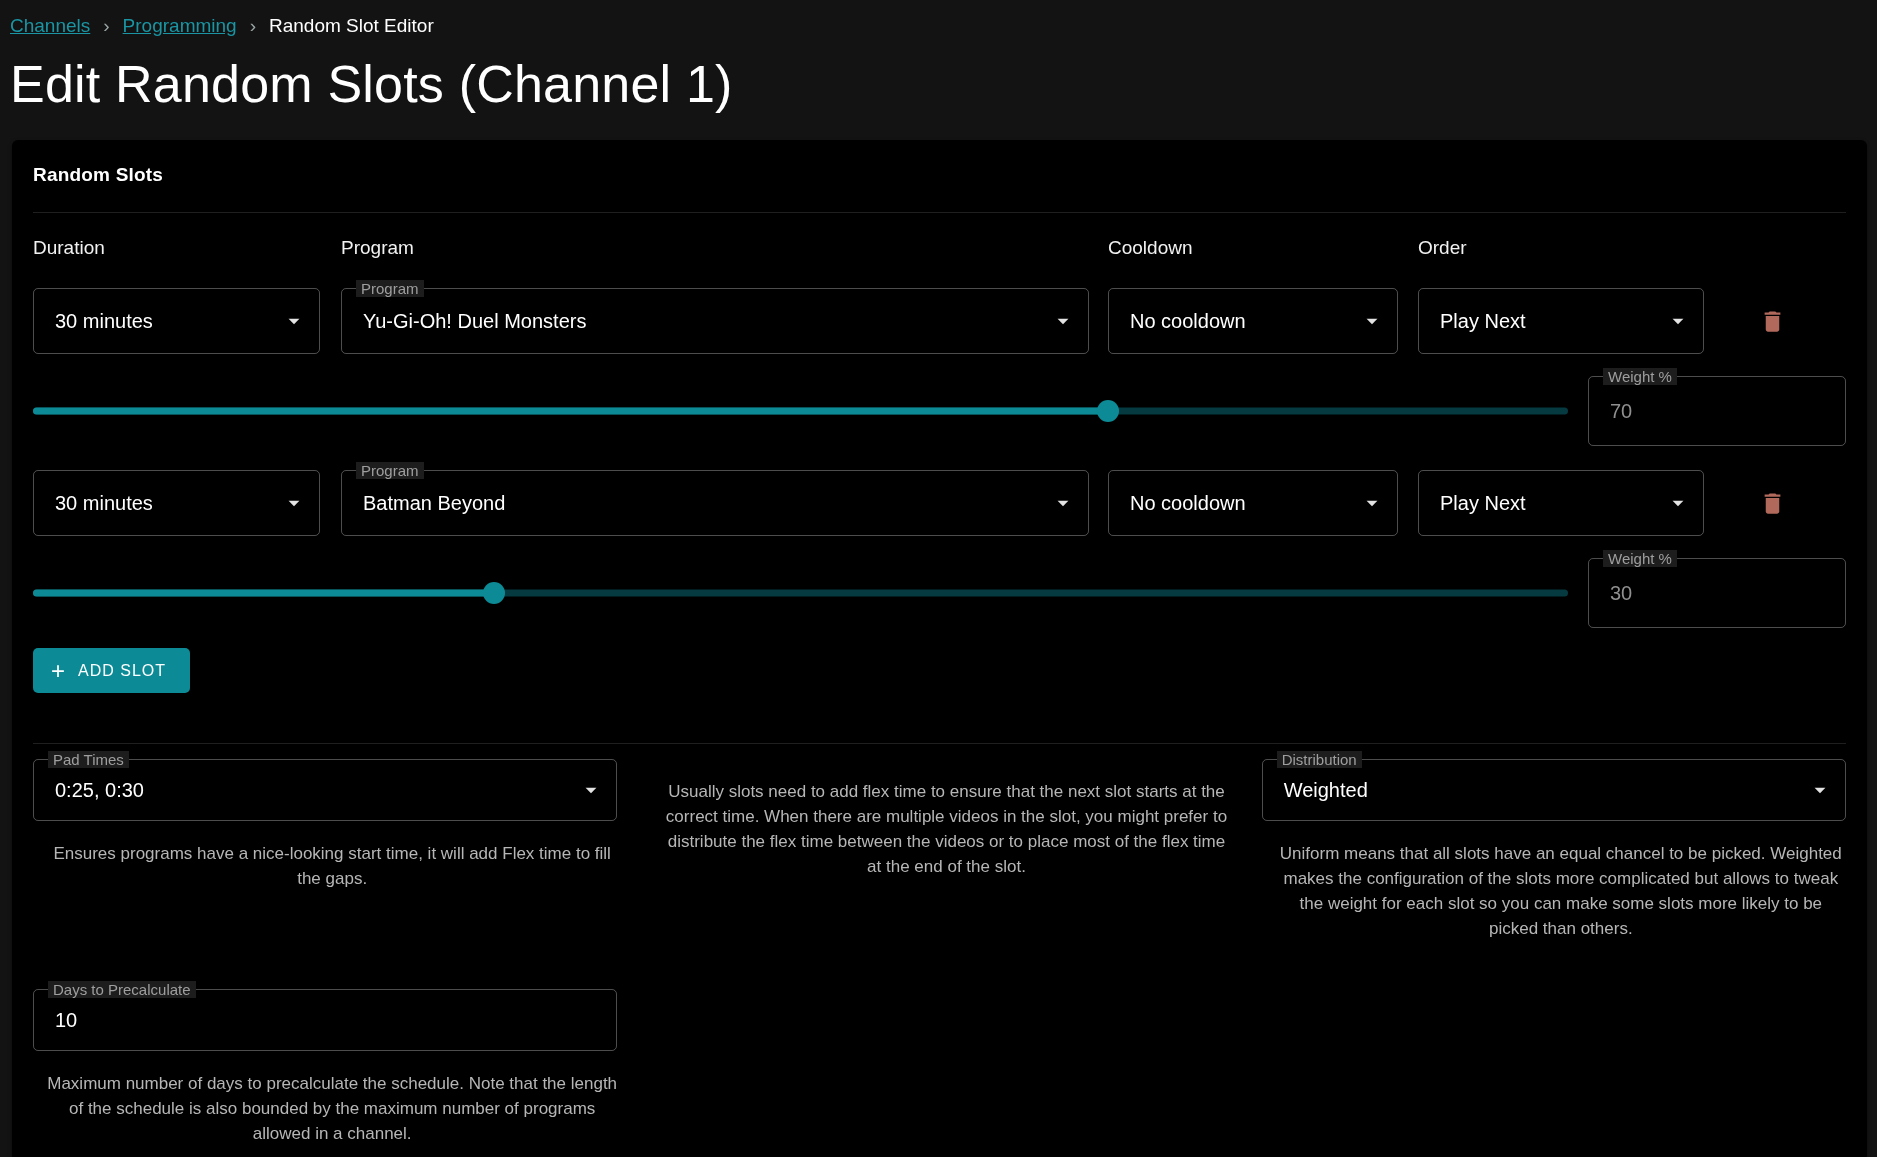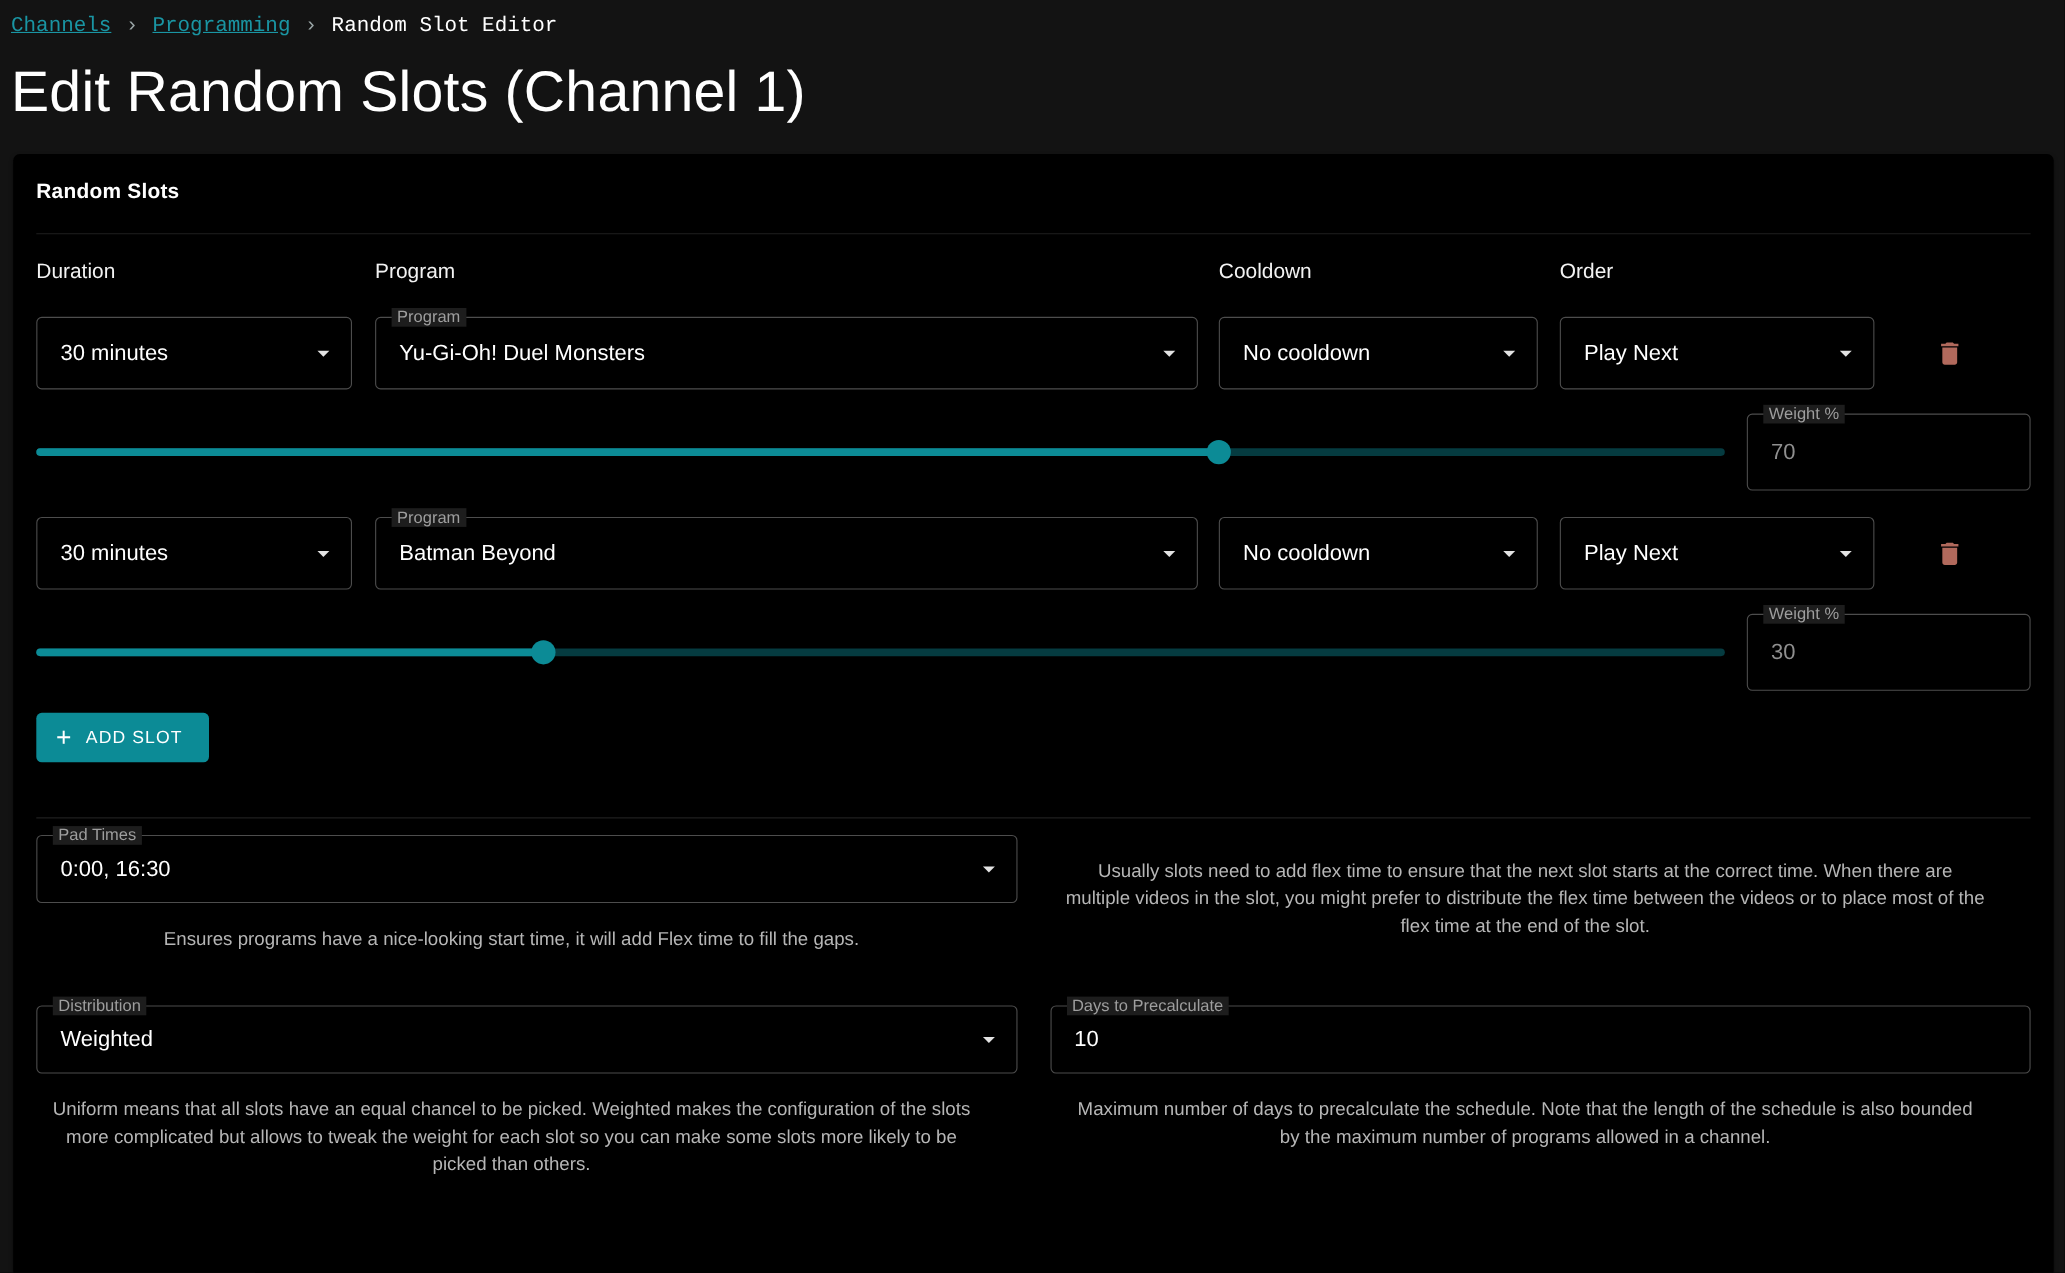--- a/index.html
+++ b/index.html
@@ -5,21 +5,21 @@
   * { box-sizing: border-box; margin: 0; padding: 0; }
   html, body { width: 1877px; height: 1157px; overflow: hidden; }
   body {
     background: #131313;
     color: #ffffff;
     font-family: "Liberation Sans", sans-serif;
   }
   .page { padding: 12px 10px 0 10px; }
 
   
-  .breadcrumb { display: flex; align-items: flex-start; font-size: 19px; height: 28px; font-family: Liberation Mono, monospace; }
+  .breadcrumb { display: flex; align-items: center; font-size: 19px; height: 28px; }
   .crumb-link { color: #1a95a3; text-decoration: underline; cursor: pointer; }
   .crumb-sep { color: #9aa5a6; margin: 0 13px; font-size: 19px; }
   .crumb-current { color: #ffffff; }
 
   
   .page-title { font-size: 52px; font-weight: 400; margin-top: 14px; letter-spacing: 0.2px; }
 
   
   .card {
     margin: 26px 0 0 2px;
@@ -129,21 +129,21 @@
     font-size: 16px; font-weight: 500; letter-spacing: 1px;
     cursor: pointer;
     box-shadow: 0 2px 3px rgba(0,0,0,.35);
   }
   .add-slot-btn .plus { font-size: 24px; font-weight: 400; line-height: 1; }
 
   
   .settings-title { margin-top: 16px; }
   .settings-grid {
     display: grid;
-    grid-template-columns: 1fr 1fr;
+    grid-template-columns: 1fr 1fr 1fr;
     column-gap: 30px;
     row-gap: 48px;
     margin-top: 15px;
   }
   .setting-field { height: 62px; }
   .helper {
     margin-top: 20px;
     padding-left: 14px;
     font-size: 17px;
     line-height: 25px;
@@ -287,21 +287,21 @@
 
     <hr class="divider divider-2">
 
     
 
     <div class="settings-grid">
 
       <div>
         <div class="field setting-field">
           <span class="legend">Pad Times</span>
-          <span class="value">0:00, 16:30</span>
+          <span class="value">0:25, 0:30</span>
           <svg class="arrow" viewBox="0 0 24 24">
               <path d="M7 10l5 5 5-5z"></path>
             </svg>
         </div>
         <p class="helper">Ensures programs have a nice-looking start time, it will add Flex time to fill the gaps.</p>
       </div>
 
       <div>
         <p class="helper">Usually slots need to add flex time to ensure that the next slot starts at the correct time. When there are multiple videos in the slot, you might prefer to distribute the flex time between the videos or to place most of the flex time at the end of the slot.</p>
       </div>

